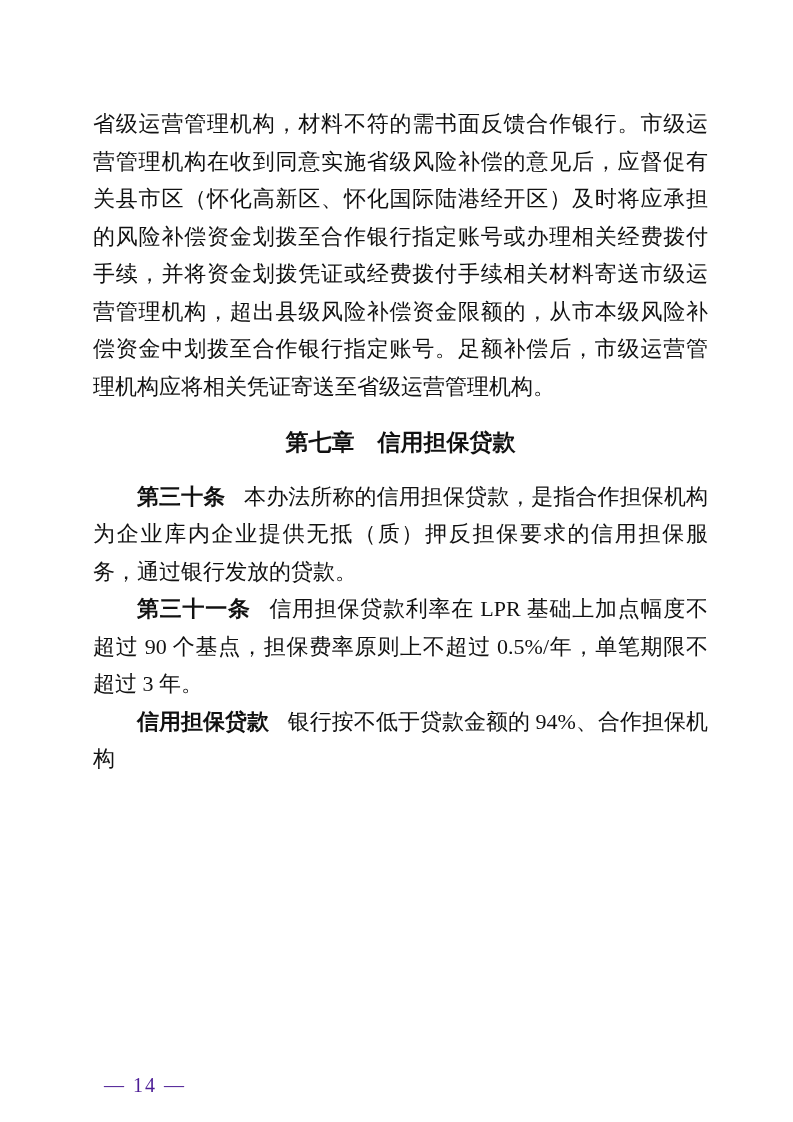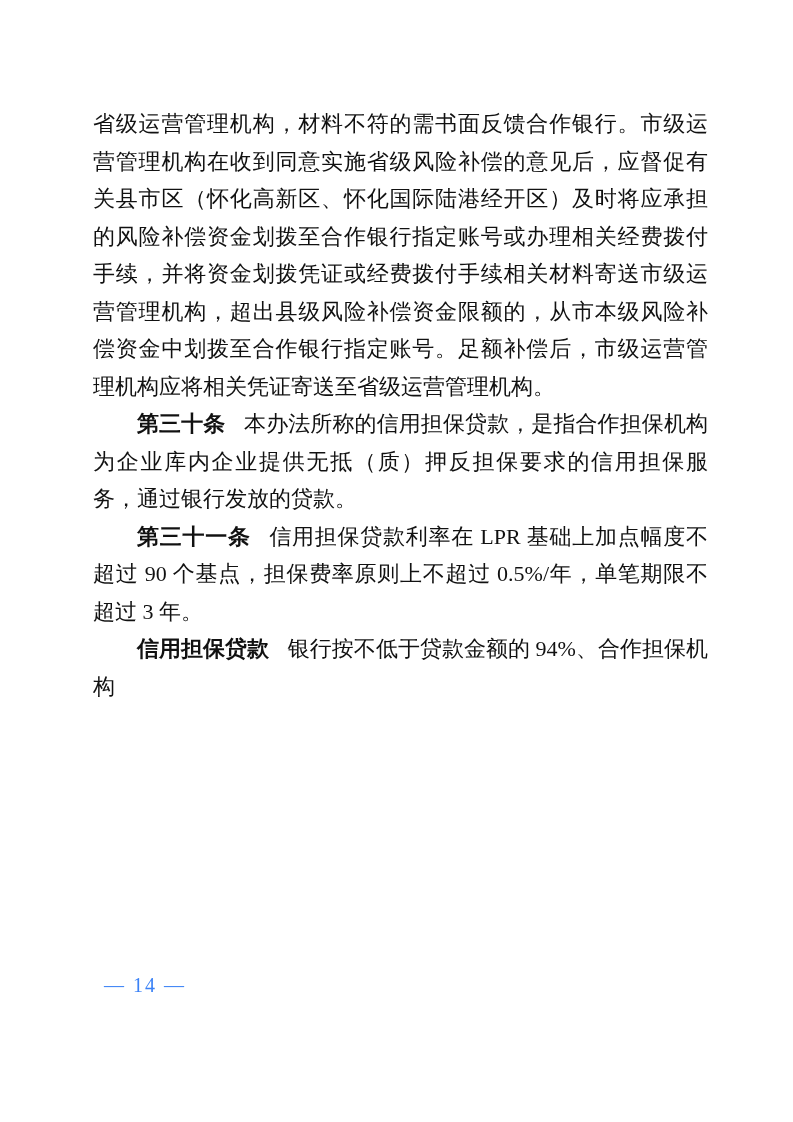--- a/index.html
+++ b/index.html
@@ -43,37 +43,38 @@
     text-align: center;
     font-family: "Liberation Sans", "DejaVu Sans", sans-serif;
     font-weight: bold;
     font-size: 23px;
     line-height: 37.5px;
     text-indent: 0;
   }
   .footer {
     position: absolute;
     left: 104px;
-    top: 972px;
+    top: 1072px;
     font-size: 20px;
     line-height: 26px;
     letter-spacing: 2px;
-    color: #3b82f6;
+    color: #4c1d95;
   }
 </style>
 </head>
 <body>
 
 <div class="page">
 
   <div class="content">
 
     <p><span>省级运营管理机构，材料不符的需书面反馈合作银行。市级运营管理机构在收到同意实施省级风险补偿的意见后，应督促有关县市区（怀化高新区、怀化国际陆港经开区）及时将应承担的风险补偿资金划拨至合作银行指定账号或办理相关经费拨付手续，并将资金划拨凭证或经费拨付手续相关材料寄送市级运营管理机构，超出县级风险补偿资金限额的，从市本级风险补偿资金中划拨至合作银行指定账号。足额补偿后，市级运营管理机构应将相关凭证寄送至省级运营管理机构。</span></p>
 
 
+    <div class="chapter-heading">第七章　信用担保贷款</div>
 
     <p class="indent"><b class="lead lead-gap">第三十条</b><span>本办法所称的信用担保贷款，是指合作担保机构为企业库内企业提供无抵（质）押反担保要求的信用担保服务，通过银行发放的贷款。</span></p>
 
     <p class="indent"><b class="lead lead-gap">第三十一条</b><span>信用担保贷款利率在 LPR 基础上加点幅度不超过 90 个基点，担保费率原则上不超过 0.5%/年，单笔期限不超过 3 年。</span></p>
 
     <p class="indent"><b class="lead lead-gap">信用担保贷款</b><span>银行按不低于贷款金额的 94%、合作担保机构</span></p>
 
   </div>
 
   <div class="footer">— 14 —</div>

